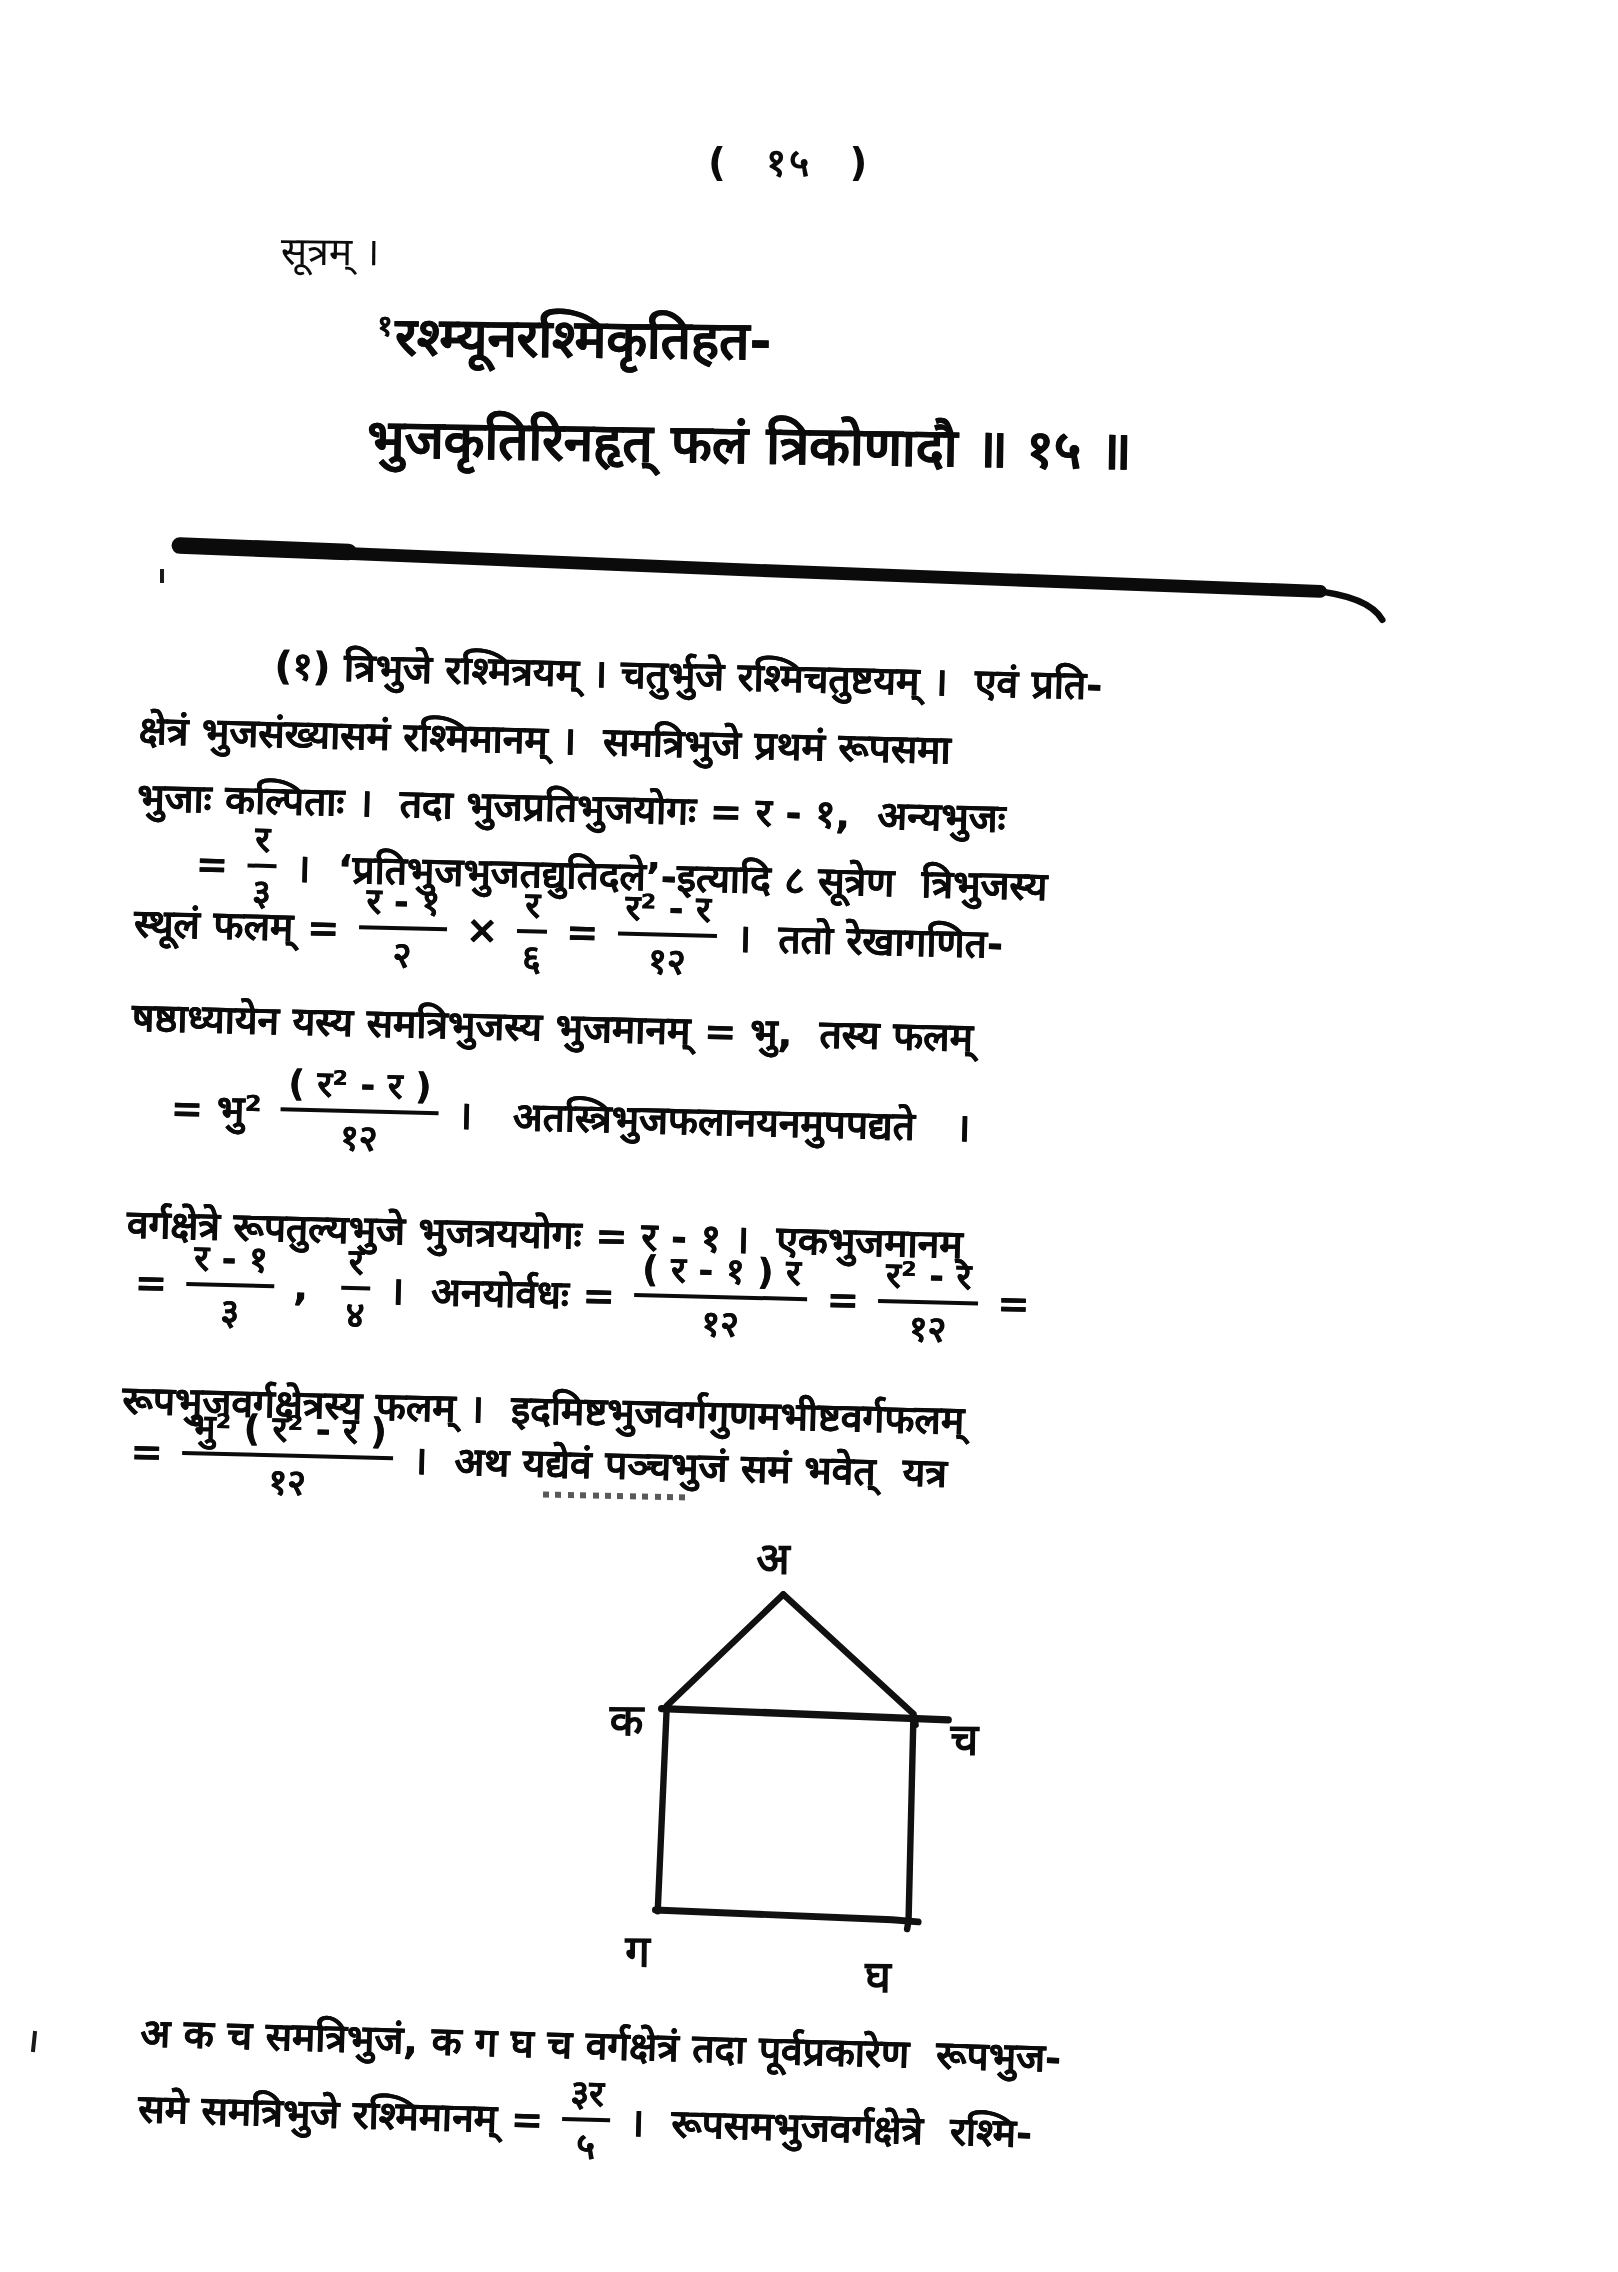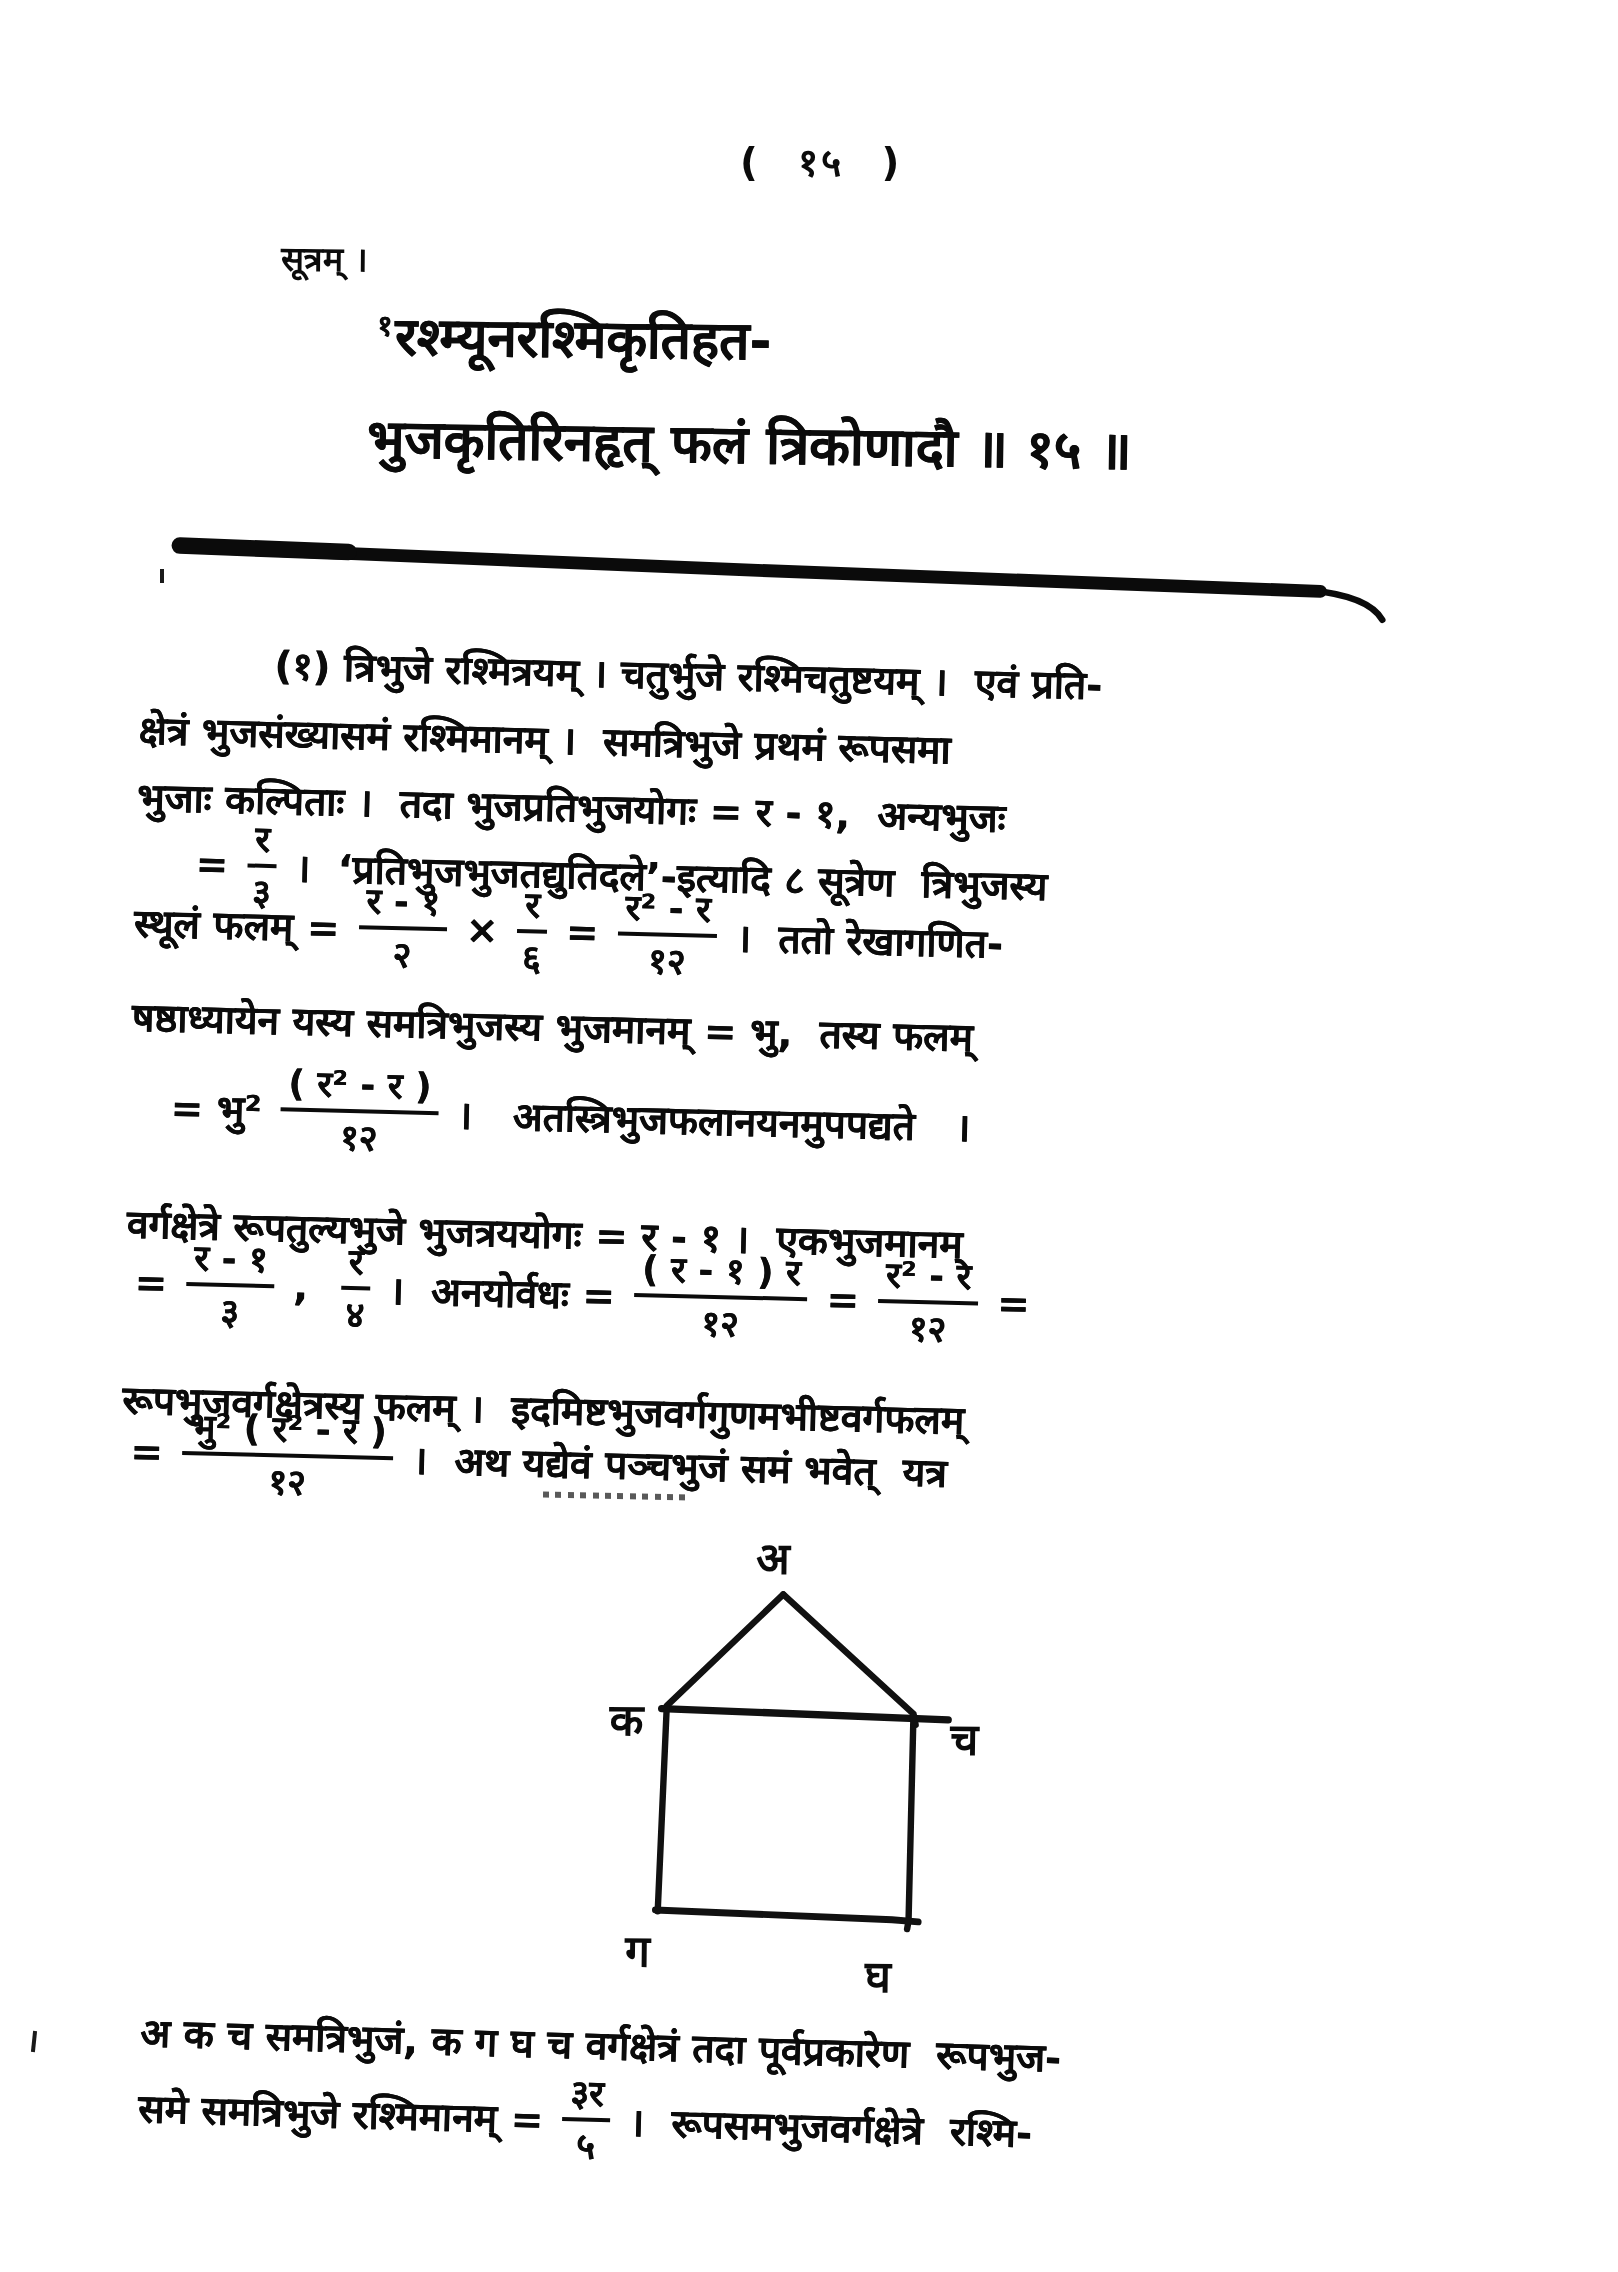--- a/index.html
+++ b/index.html
@@ -4,25 +4,25 @@
 <style>
   html,body{margin:0;padding:0;background:#ffffff;}
   body{
     width:1619px;height:2273px;position:relative;overflow:hidden;
     font-family:"DejaVu Sans","Liberation Serif",serif;
     color:#0b0b0b;
   }
   .abs{position:absolute;}
   
   #page-number{
-    left:740px;top:134px;font-size:39px;font-weight:600;
+    left:708px;top:134px;font-size:39px;font-weight:600;
     letter-spacing:2.8px;word-spacing:21px;white-space:pre;
   }
   #heading{
-    left:281px;top:235px;font-size:34px;font-weight:700;
+    left:281px;top:223px;font-size:39px;font-weight:400;
     transform:rotate(0.5deg);white-space:pre;
   }
   .verse{
     font-size:53px;font-weight:700;white-space:pre;
     text-shadow:0.5px 0 0 #0b0b0b;
   }
   #verse-1{left:377px;top:300px;transform:rotate(0.7deg);}
   #verse-2{left:367px;top:406px;transform:rotate(0.9deg);}
   #verse-1 sup{font-size:55%;vertical-align:super;margin-right:2.8px;}
   

